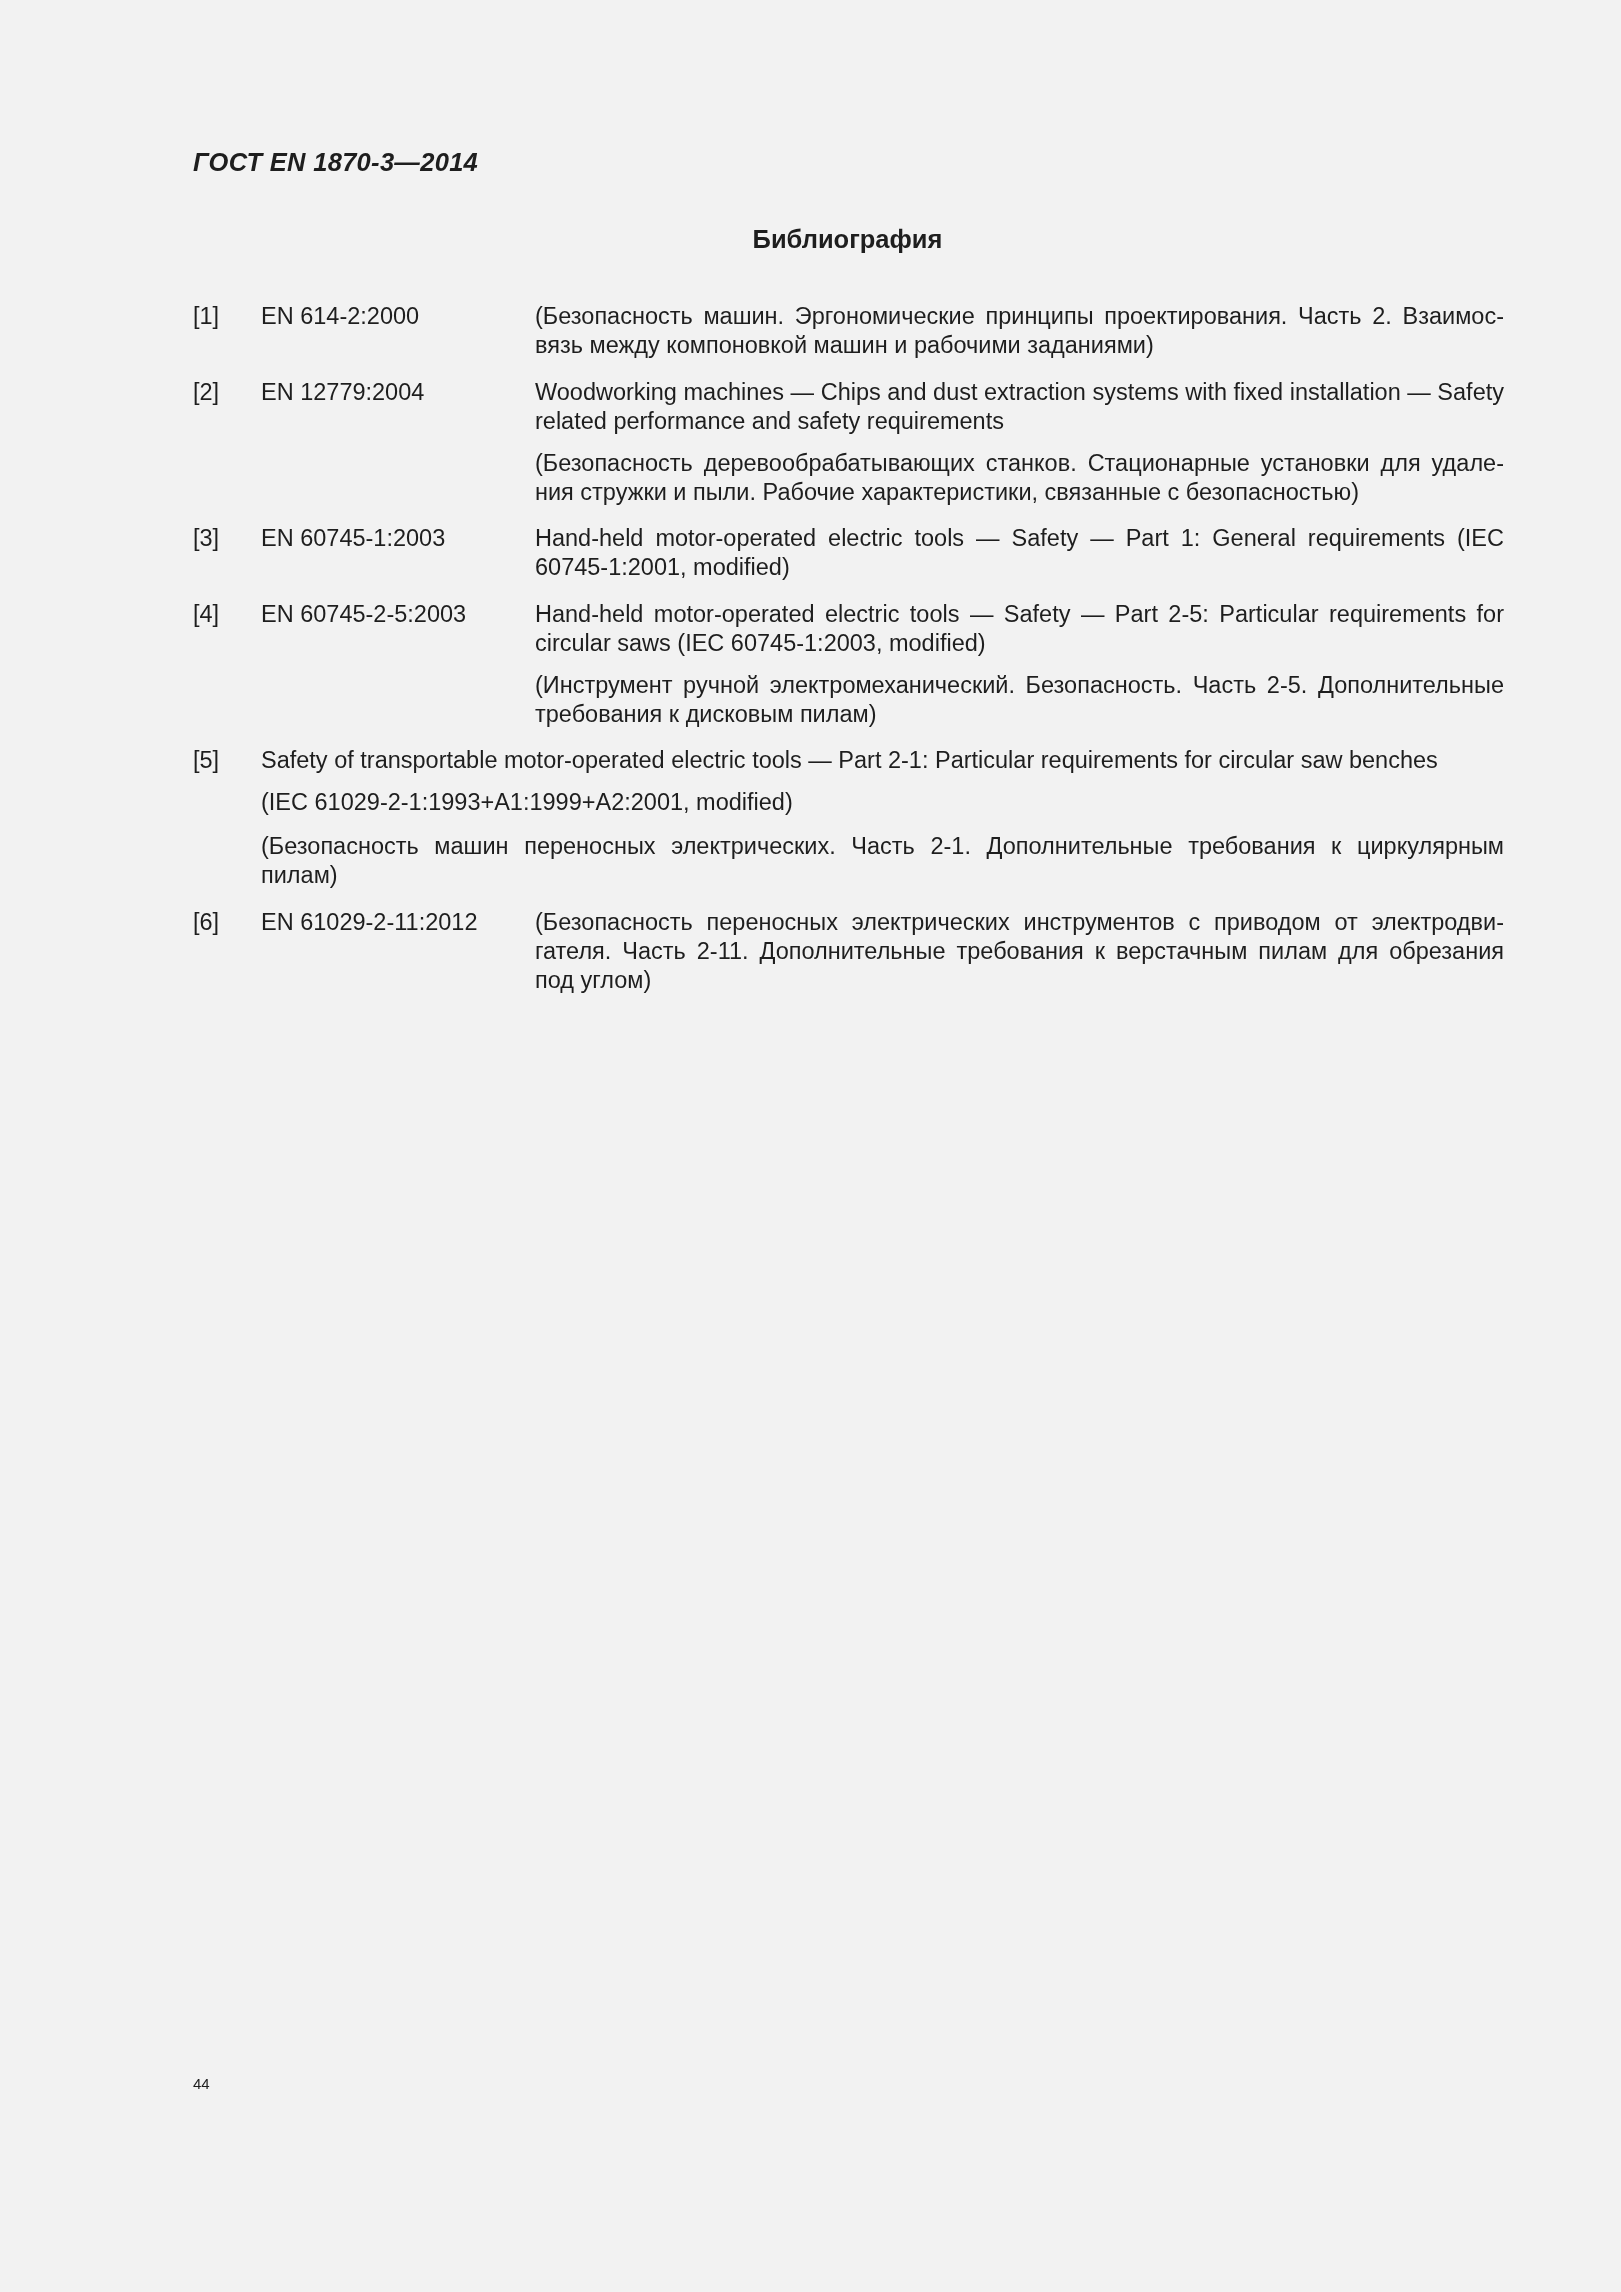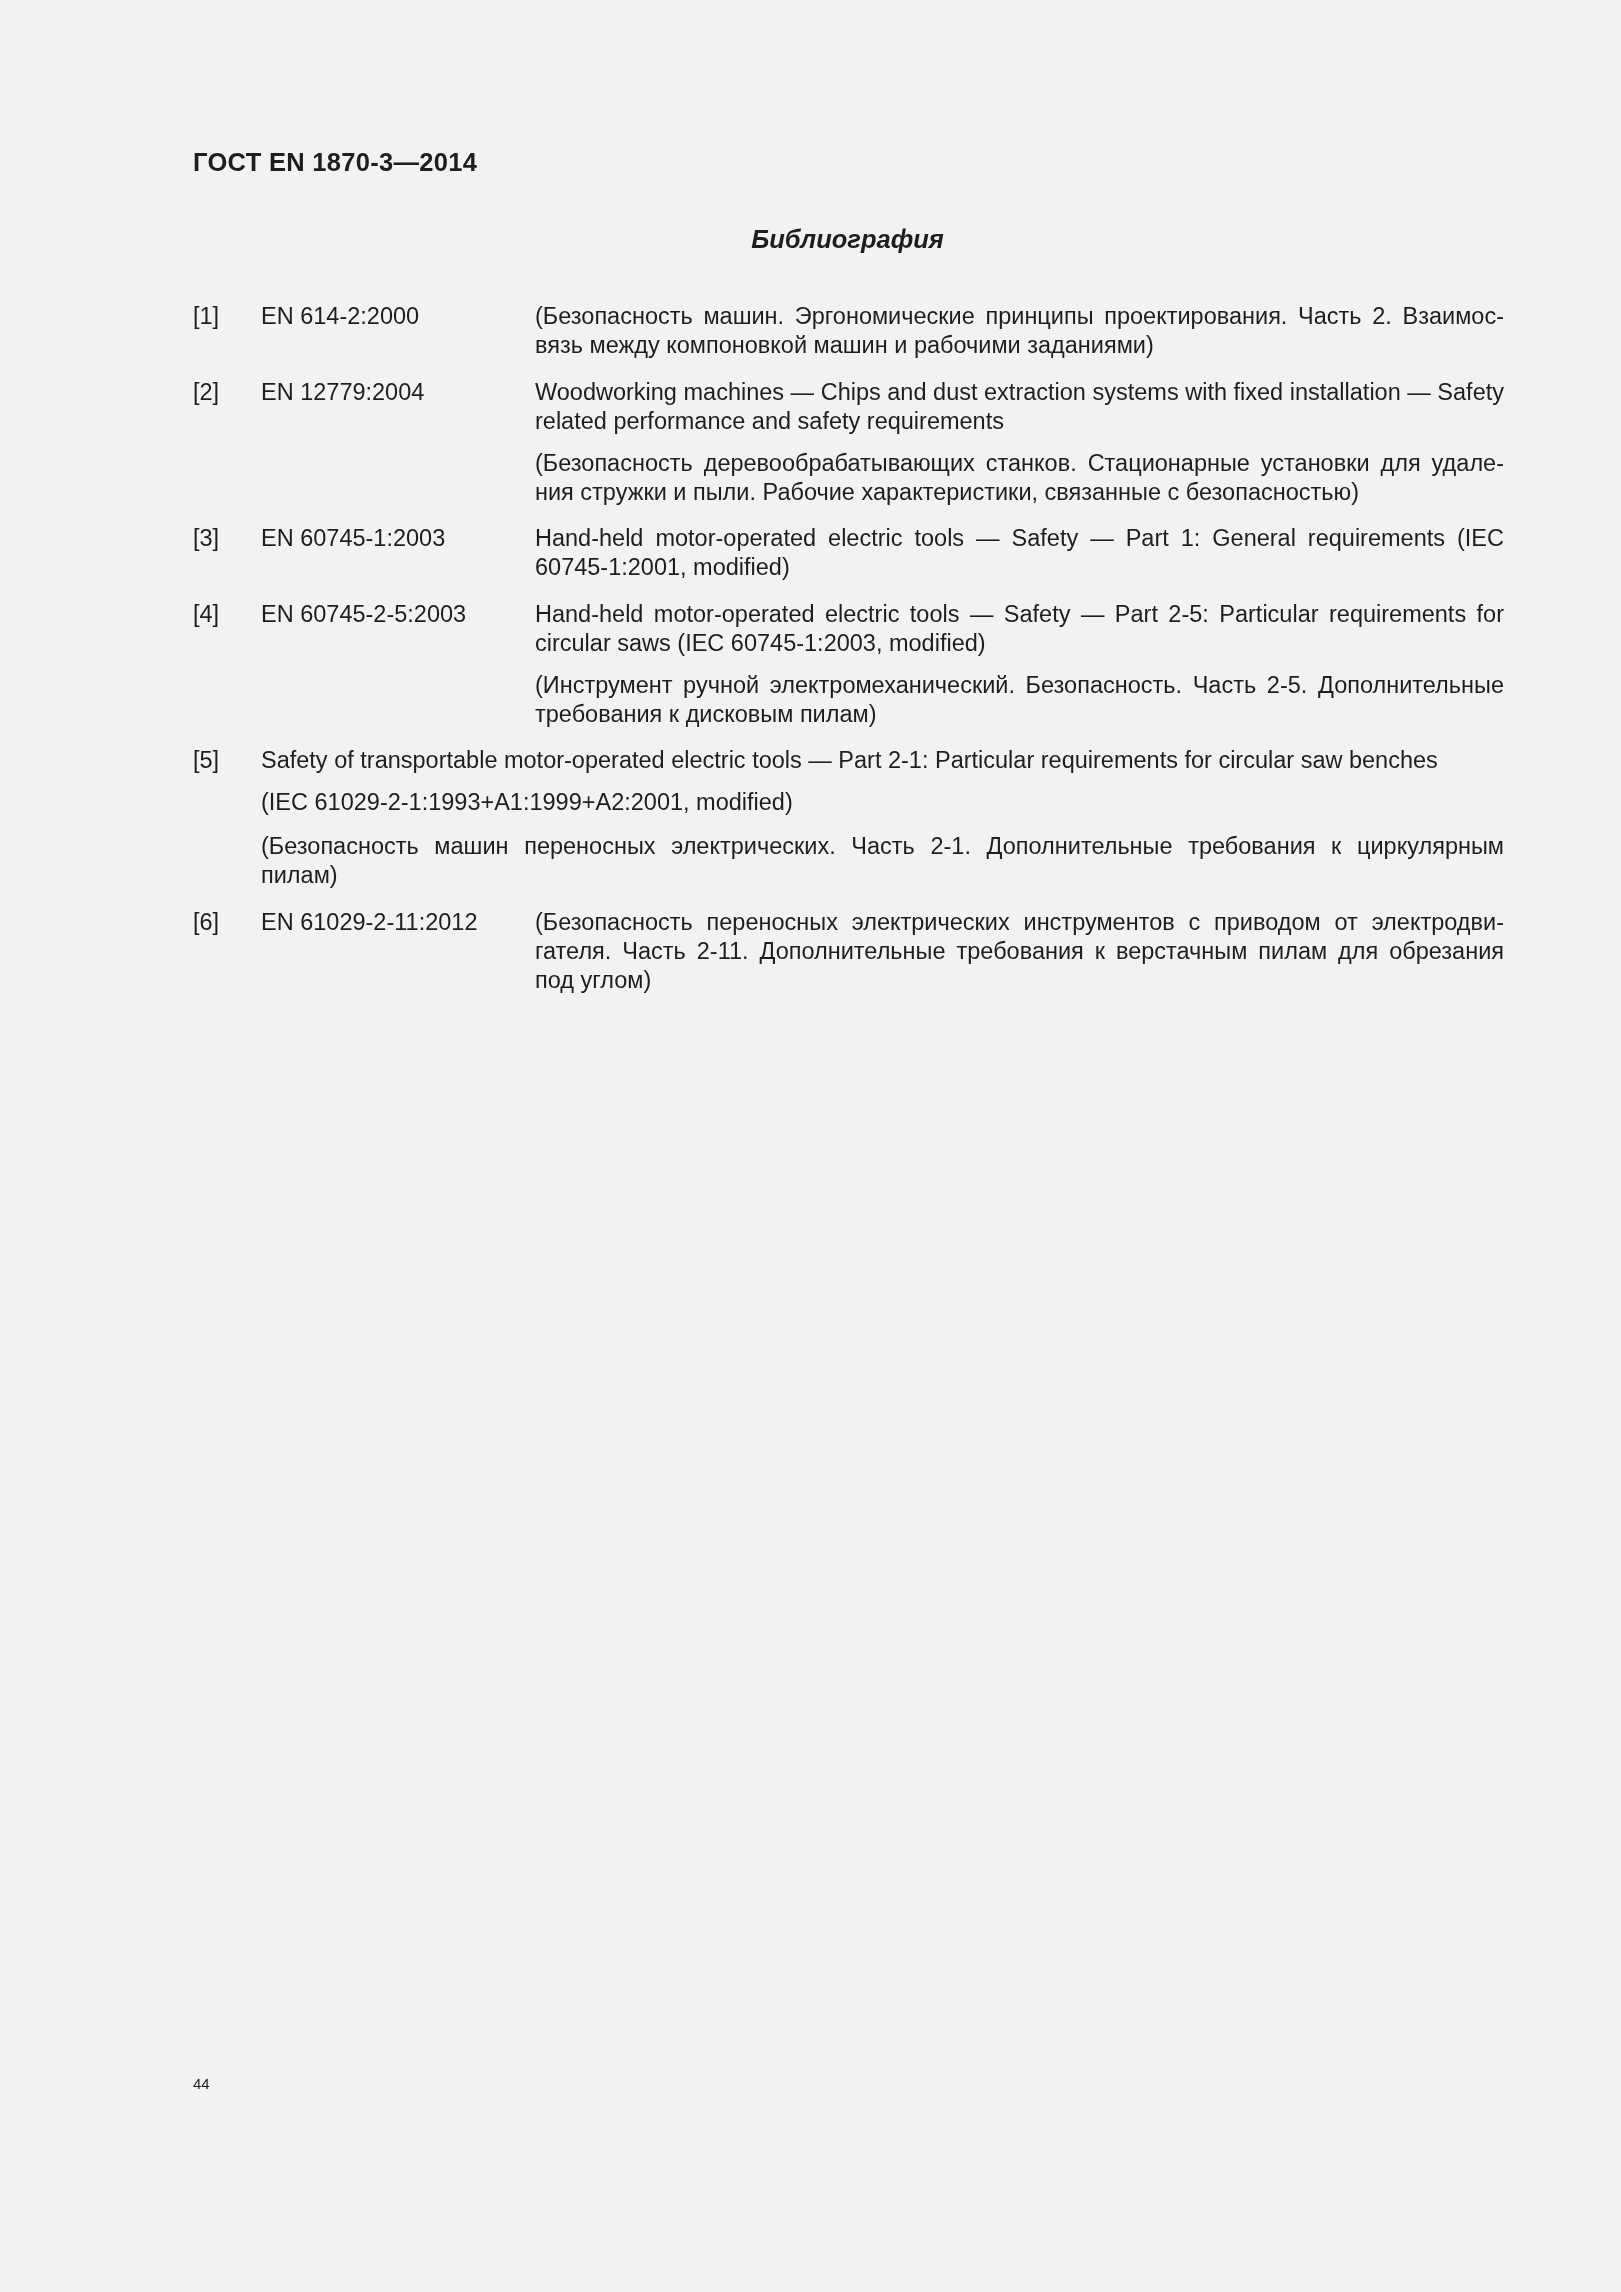--- a/index.html
+++ b/index.html
@@ -17,34 +17,34 @@
     }
     .doc-header {
       position: absolute;
       left: 193px;
       top: 147px;
       font-size: 25.5px;
       font-weight: bold;
       letter-spacing: 0.3px;
       line-height: 31px;
       margin: 0;
+      font-style: italic;
     }
     .doc-title {
       position: absolute;
       left: 0;
       width: 1621px;
       top: 223px;
       text-align: center;
       font-size: 25.5px;
       font-weight: bold;
       line-height: 33px;
       margin: 0;
       padding-left: 74px;
       box-sizing: border-box;
-      font-style: italic;
     }
     .biblio {
       position: absolute;
       left: 193px;
       top: 302px;
       width: 1311px;
       list-style: none;
       margin: 0;
       padding: 0;
     }

